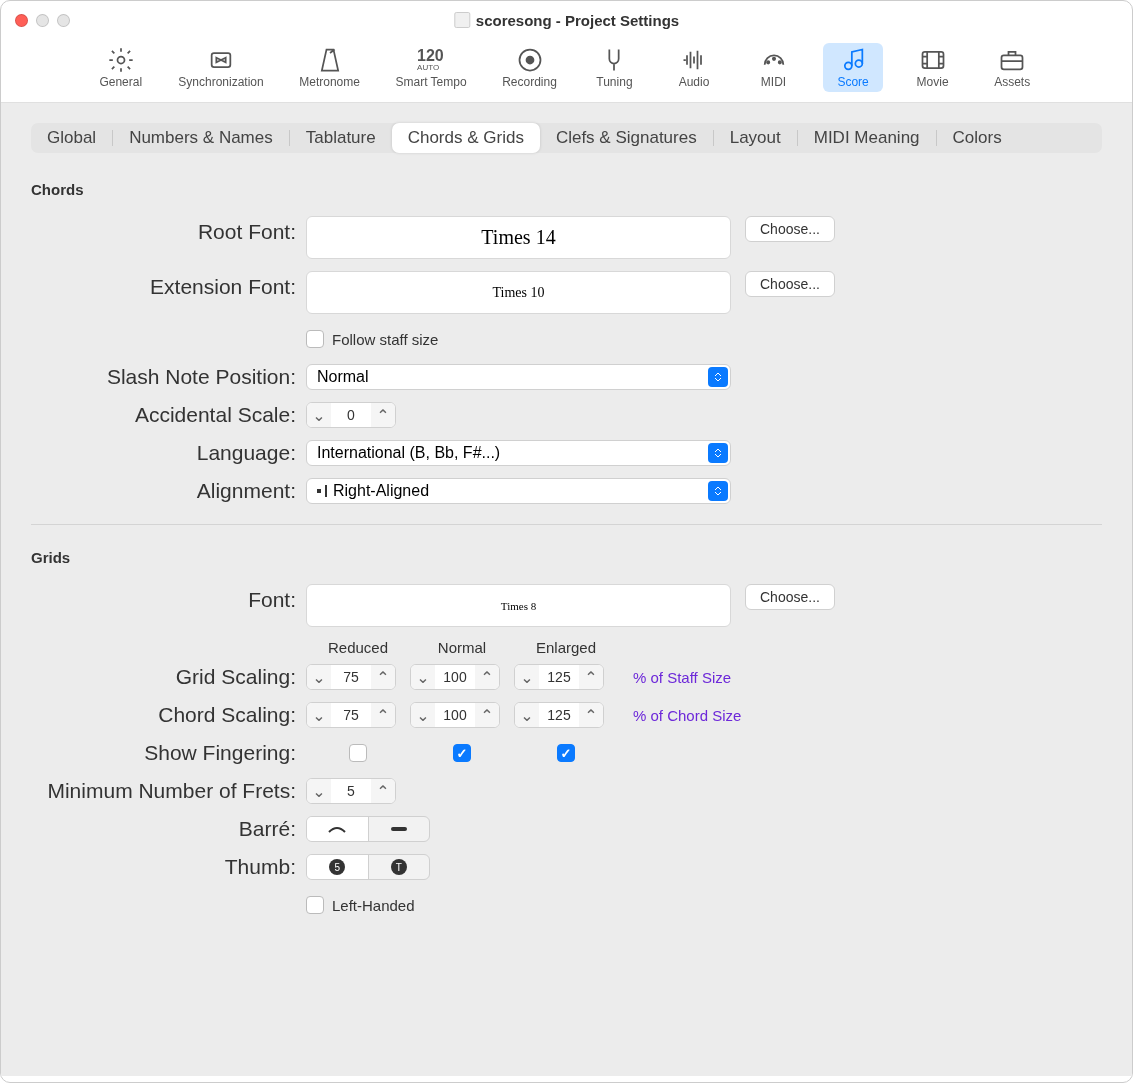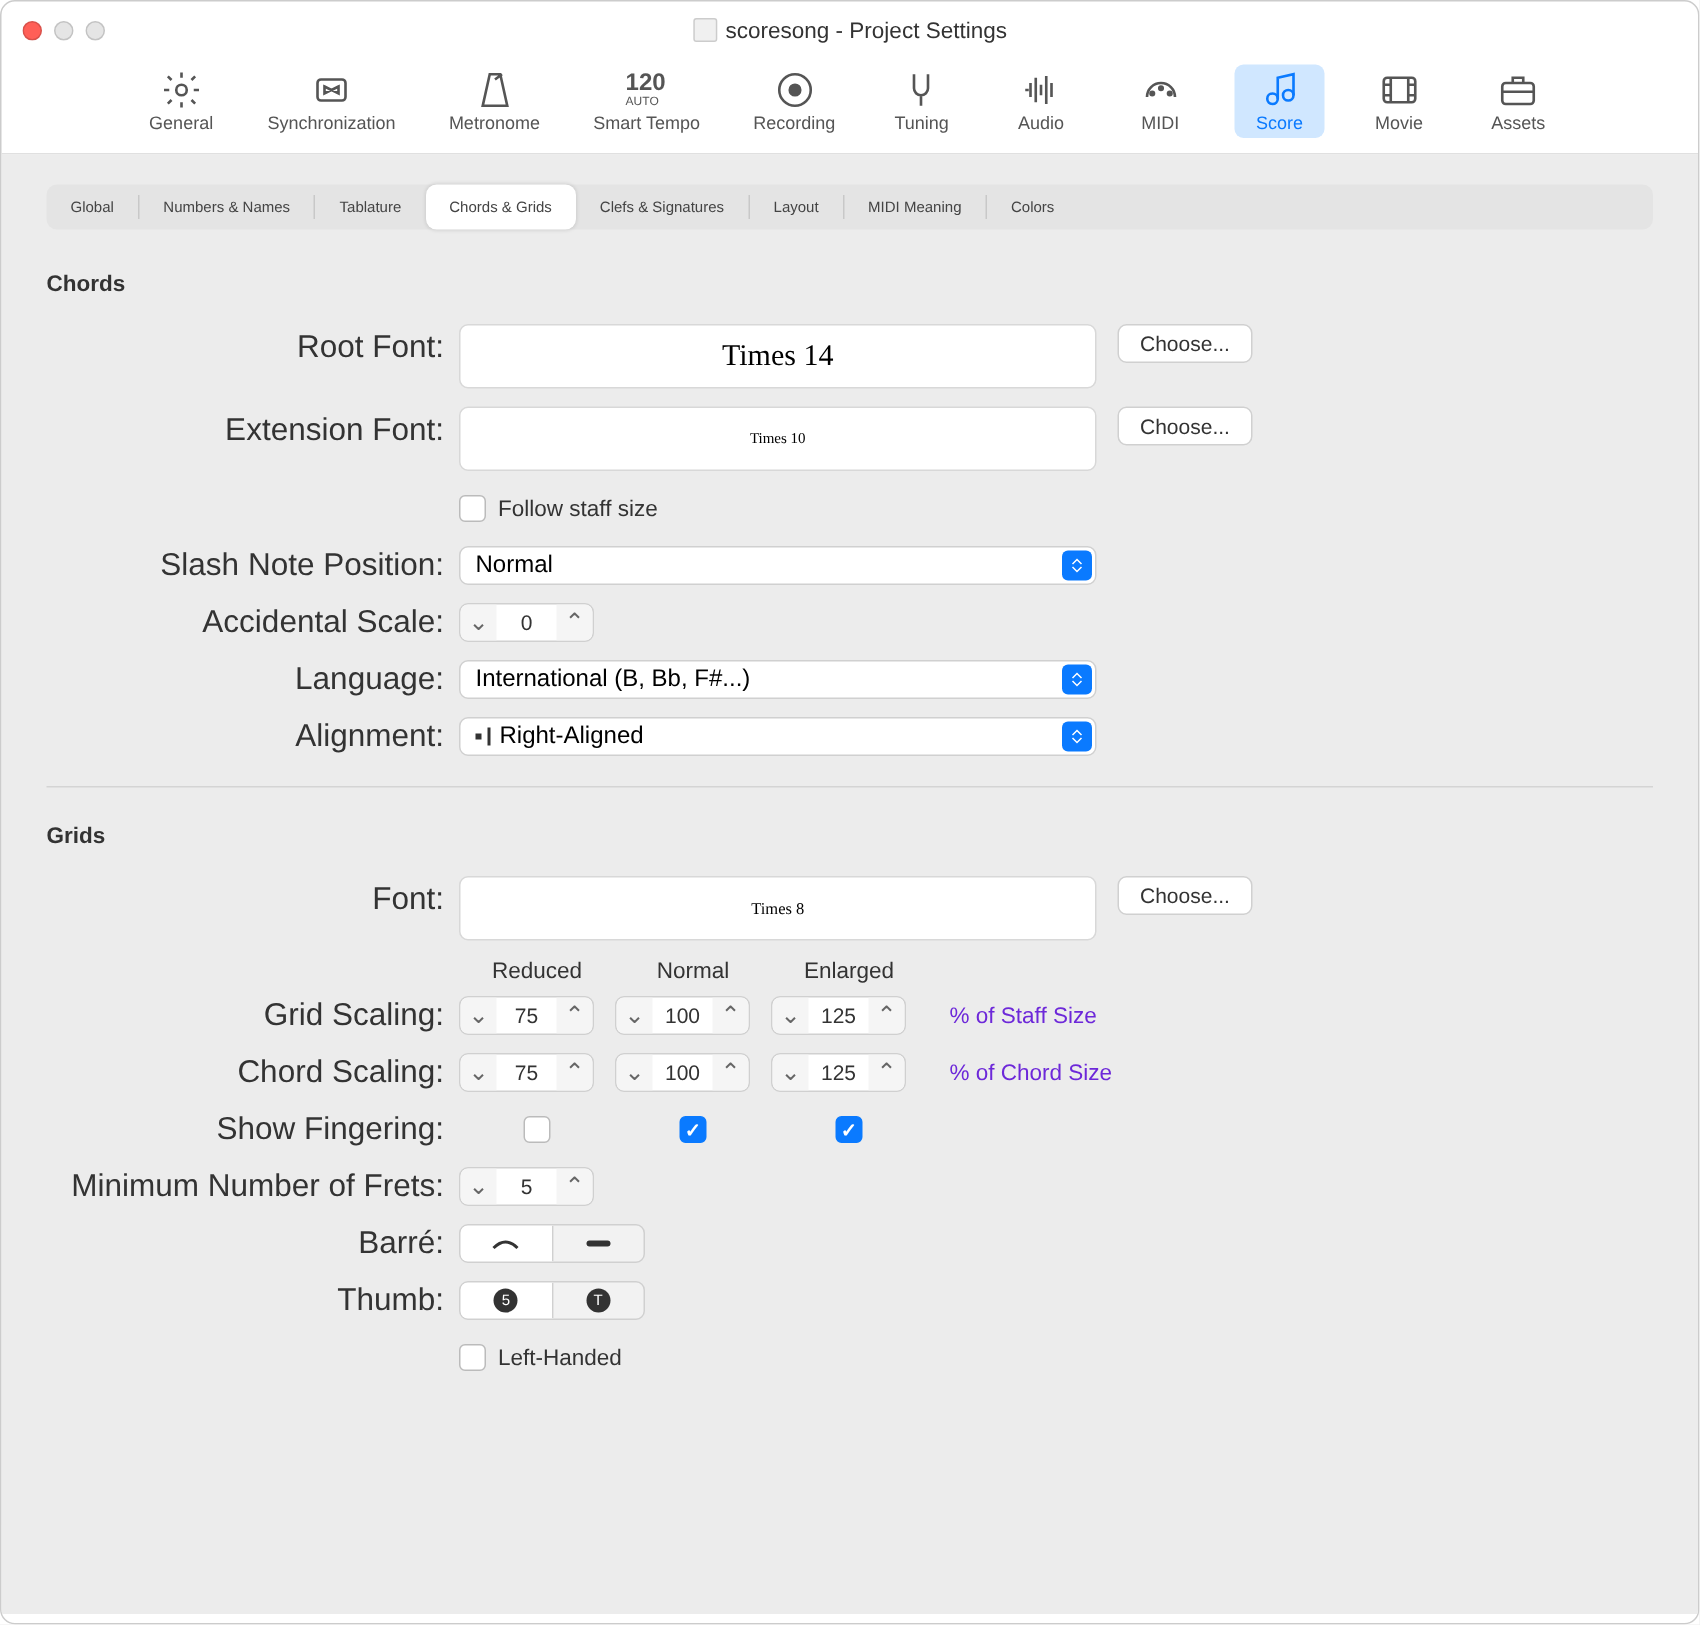--- a/index.html
+++ b/index.html
@@ -4,34 +4,34 @@
 <style>
 * { box-sizing: border-box; margin: 0; padding: 0; font-family: -apple-system, "Helvetica Neue", Arial, sans-serif; }
 body { background: #fff; }
 .window { width: 1133px; height: 1083px; border: 1px solid #ccc; border-radius: 10px; overflow: hidden; background: #fff; position: relative; }
 
 .titlebar { height: 38px; display: flex; align-items: center; padding: 0 14px; position: relative; }
 .traffic { display: flex; gap: 8px; }
 .tl { width: 13px; height: 13px; border-radius: 50%; border: 0.5px solid rgba(0,0,0,0.15); }
 .tl.red { background: #ff5f57; }
 .tl.grey { background: #e5e5e5; }
-.title-center { position: absolute; left: 50%; transform: translateX(-50%); display: flex; align-items: center; gap: 6px; font-size: 15px; font-weight: 400; color: #333; }
+.title-center { position: absolute; left: 50%; transform: translateX(-50%); display: flex; align-items: center; gap: 6px; font-size: 15px; font-weight: 700; color: #333; }
 .title-icon { width: 16px; height: 16px; background: #f0f0f0; border: 1px solid #ccc; border-radius: 2px; }
 
 .toolbar { display: flex; justify-content: space-around; padding: 4px 80px 10px 80px; border-bottom: 1px solid #e0e0e0; }
 .tool-item { display: flex; flex-direction: column; align-items: center; gap: 1px; cursor: pointer; padding: 3px 8px; border-radius: 6px; min-width: 60px; }
 .tool-item.active { background: #d0e7ff; }
 .tool-item .icon { width: 28px; height: 28px; display: flex; align-items: flex-start; justify-content: center; color: #555; }
 .tool-item.active .icon { color: #0a7aff; }
 .tool-item .lbl { font-size: 12px; color: #555; }
 .tool-item.active .lbl { color: #0a7aff; text-align: center; }
 
 .content { padding: 20px 30px; background: #ececec; height: calc(100% - 38px - 70px); }
 .subtabs { background: #e4e4e4; border-radius: 7px; padding: 0; display: flex; align-items: center; height: 30px; margin-bottom: 28px; }
-.subtab { padding: 0 16px; font-size: 10px; color: #444; cursor: pointer; height: 30px; display: flex; align-items: center; }
+.subtab { padding: 0 16px; font-size: 17px; color: #444; cursor: pointer; height: 30px; display: flex; align-items: center; }
 .subtab.active { background: #fff; border-radius: 7px; box-shadow: 0 0 3px rgba(0,0,0,0.15); }
 .sep { width: 1px; height: 16px; background: #c8c8c8; }
 
 .section-title { font-size: 15px; font-weight: 700; color: #333; margin-bottom: 18px; }
 .row { display: flex; align-items: center; margin-bottom: 12px; min-height: 26px; }
 .row .label { width: 275px; text-align: right; padding-right: 10px; font-size: 21px; color: #333; }
 .font-box { width: 425px; height: 43px; background: #fff; border: 1px solid #d8d8d8; border-radius: 6px; display: flex; align-items: center; justify-content: center; font-family: "Times New Roman", Times, serif; }
 .btn-choose { height: 26px; padding: 0 14px; background: #fff; border: 1px solid #d0d0d0; border-radius: 6px; font-size: 14px; color: #333; cursor: pointer; margin-left: 14px; }
 
 .checkbox { width: 18px; height: 18px; border: 1px solid #bbb; border-radius: 4px; background: #fff; cursor: pointer; display: flex; align-items: center; justify-content: center; }
@@ -207,21 +207,21 @@
     <div class="section-title">Chords</div>
 
     <div class="row" style="align-items:flex-start;">
       <div class="label" style="padding-top:4px;">Root Font:</div>
       <div class="font-box" style="font-size:20px;">Times 14</div>
       <button class="btn-choose">Choose...</button>
     </div>
 
     <div class="row" style="align-items:flex-start;">
       <div class="label" style="padding-top:4px;">Extension Font:</div>
-      <div class="font-box" style="font-size:10px;">Times 10</div>
+      <div class="font-box" style="font-size:14px;">Times 10</div>
       <button class="btn-choose">Choose...</button>
     </div>
 
     <div class="row">
       <div class="label"></div>
       <div class="checkbox"></div>
       <span class="check-label">Follow staff size</span>
     </div>
 
     <div class="row">

